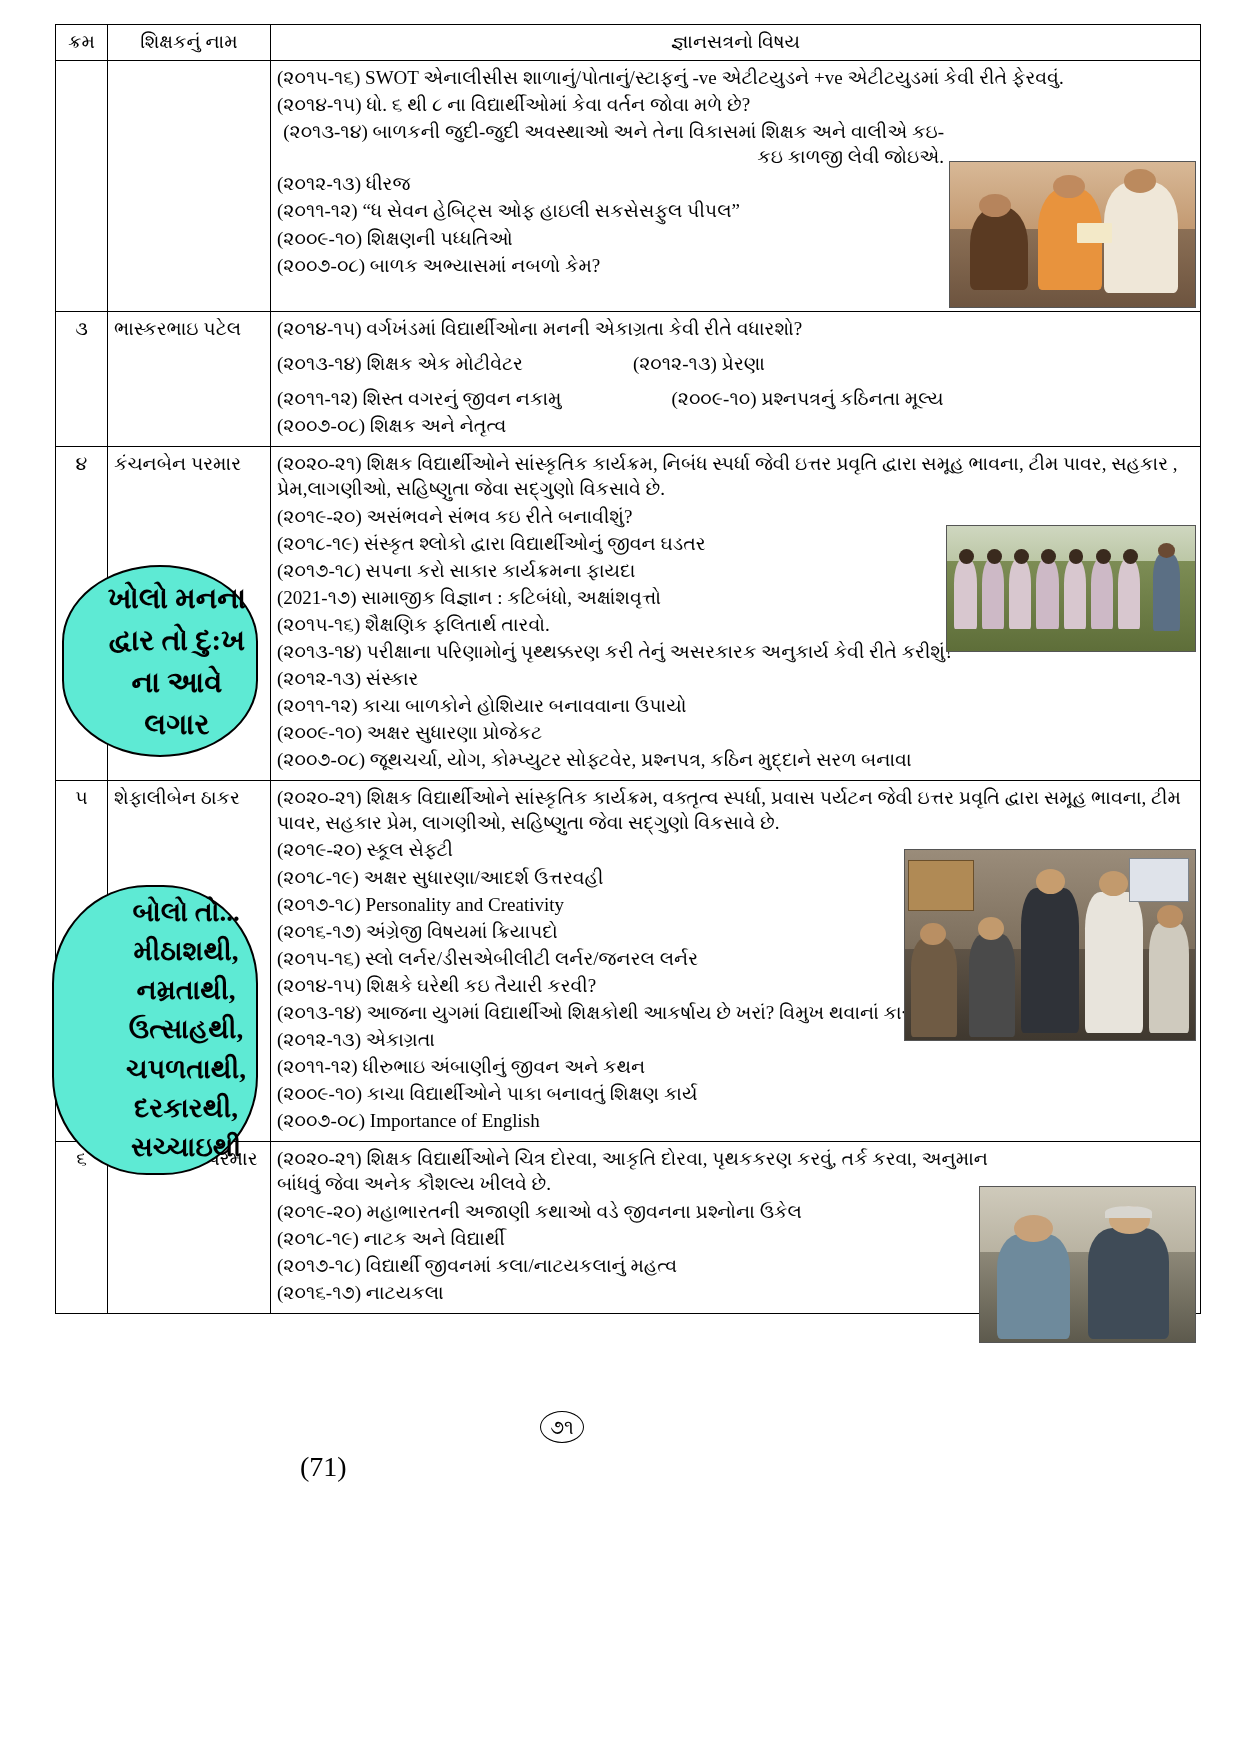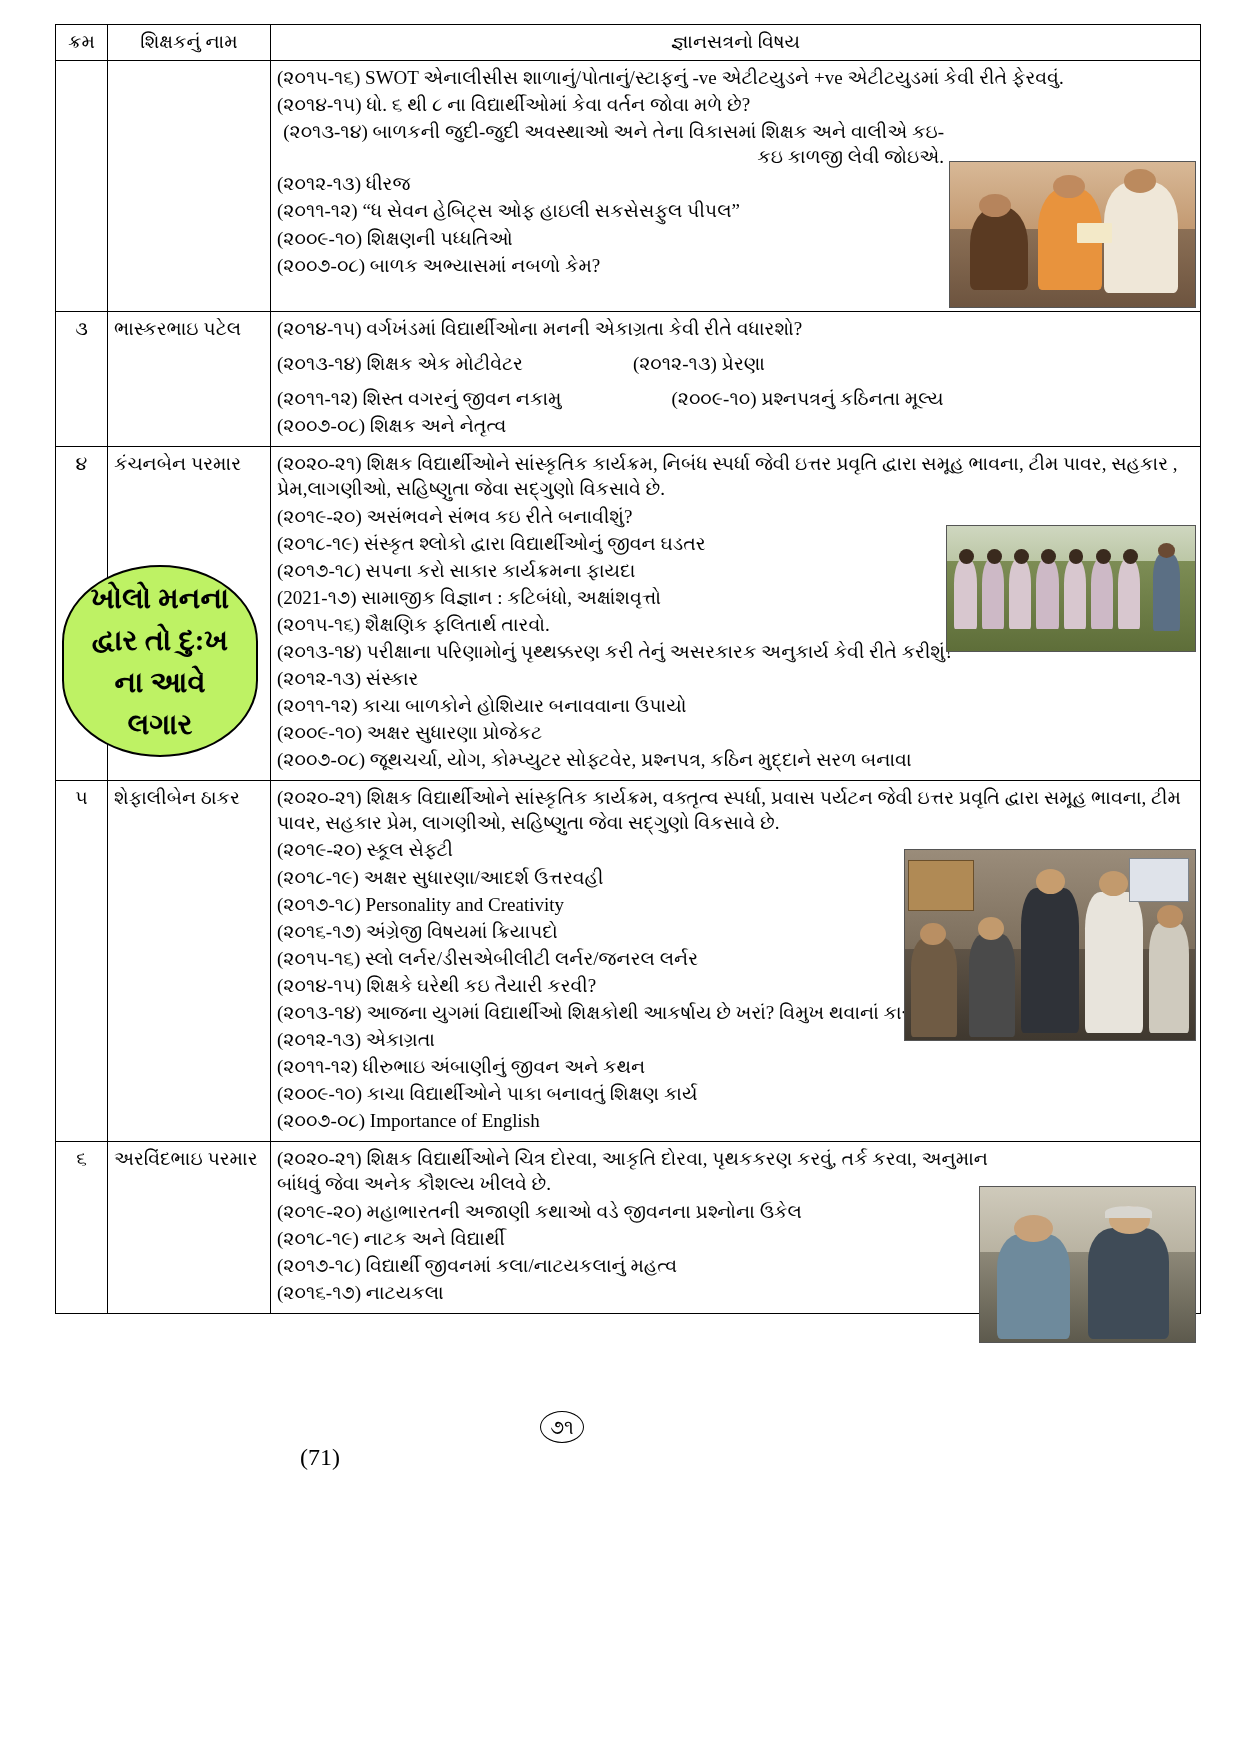--- a/index.html
+++ b/index.html
@@ -84,24 +84,24 @@
     border-radius: 40% 40% 30% 30%;
   }
 
   
   .bubble {
     position: absolute;
     border: 2.5px solid #000;
     border-radius: 50% / 40%;
     text-align: center;
     font-weight: bold;
-    background: #bef264;
+    background: #5eead4;
     display: flex;
     align-items: center;
-    justify-content: center;
+    justify-content: flex-end;
     padding: 8px 10px;
     box-sizing: border-box;
   }
   .bubble span { display: block; line-height: 1.45; }
 
   .bubble1 {
     left: 62px;
     top: 565px;
     width: 196px;
     height: 192px;
@@ -119,22 +119,22 @@
     left: 815px;
     top: 1105px;
     width: 250px;
     height: 108px;
     font-size: 28px;
     border-radius: 50% / 45%;
   }
   .page-num-left {
     position: absolute;
     left: 300px;
-    bottom: 284px;
-    font-size: 24px;
+    bottom: 272px;
+    font-size: 28px;
   }
   .page-num-circle {
     position: absolute;
     left: 540px;
     bottom: 312px;
     width: 42px;
     height: 30px;
     border: 1.5px solid #000;
     border-radius: 50%;
     text-align: center;
@@ -306,18 +306,29 @@
 
   <div class="bubble bubble1">
     <div>
       <span>ખોલો મનના</span>
       <span>દ્વાર તો દુ:ખ</span>
       <span>ના આવે</span>
       <span>લગાર</span>
     </div>
   </div>
 
+  <div class="bubble bubble2">
+    <div>
+      <span>બોલો તો...</span>
+      <span>મીઠાશથી,</span>
+      <span>નમ્રતાથી,</span>
+      <span>ઉત્સાહથી,</span>
+      <span>ચપળતાથી,</span>
+      <span>દરકારથી,</span>
+      <span>સચ્ચાઇથી</span>
+    </div>
+  </div>
 
 
   <div class="page-num-circle">૭૧</div>
   <div class="page-num-left">(71)</div>
 
 </div>
 
 </body></html>

